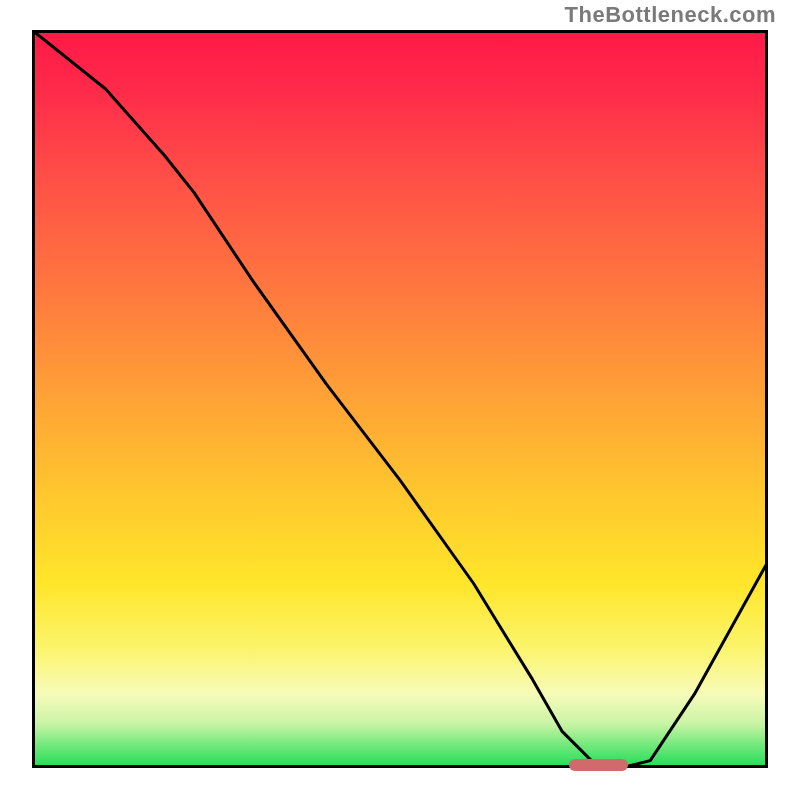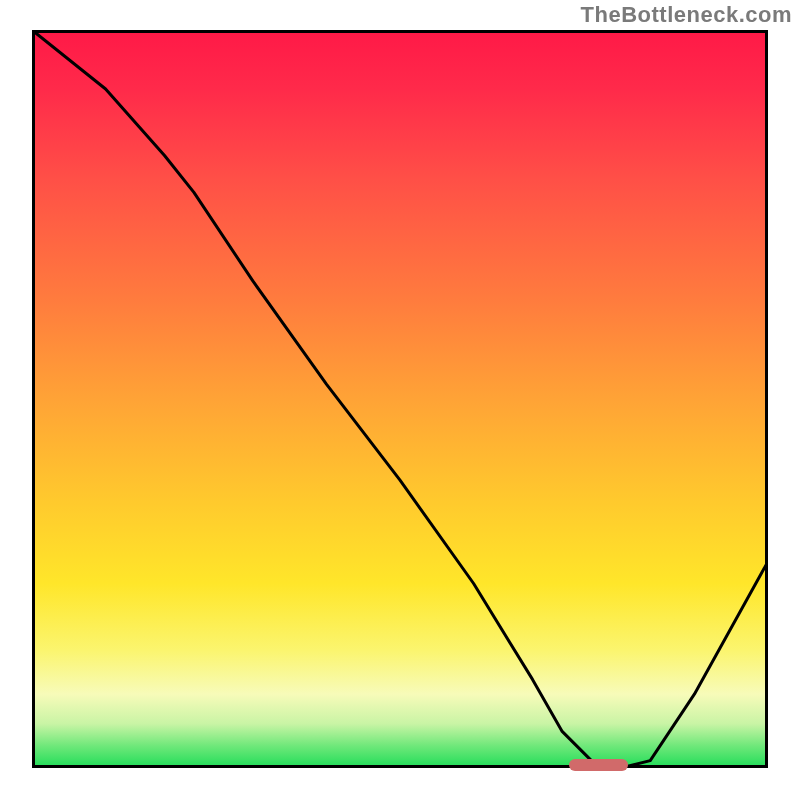--- a/index.html
+++ b/index.html
@@ -12,21 +12,21 @@
     overflow: hidden;
   }
   .chart-wrap {
     position: relative;
     width: 800px;
     height: 800px;
   }
   .watermark {
     position: absolute;
     top: 2px;
-    right: 8px;
+    right: 24px;
     font-size: 22px;
     font-weight: bold;
     color: #7a7a7a;
     letter-spacing: 0.5px;
     z-index: 5;
   }
   .plot-area {
     position: absolute;
     
     left: 32px;

